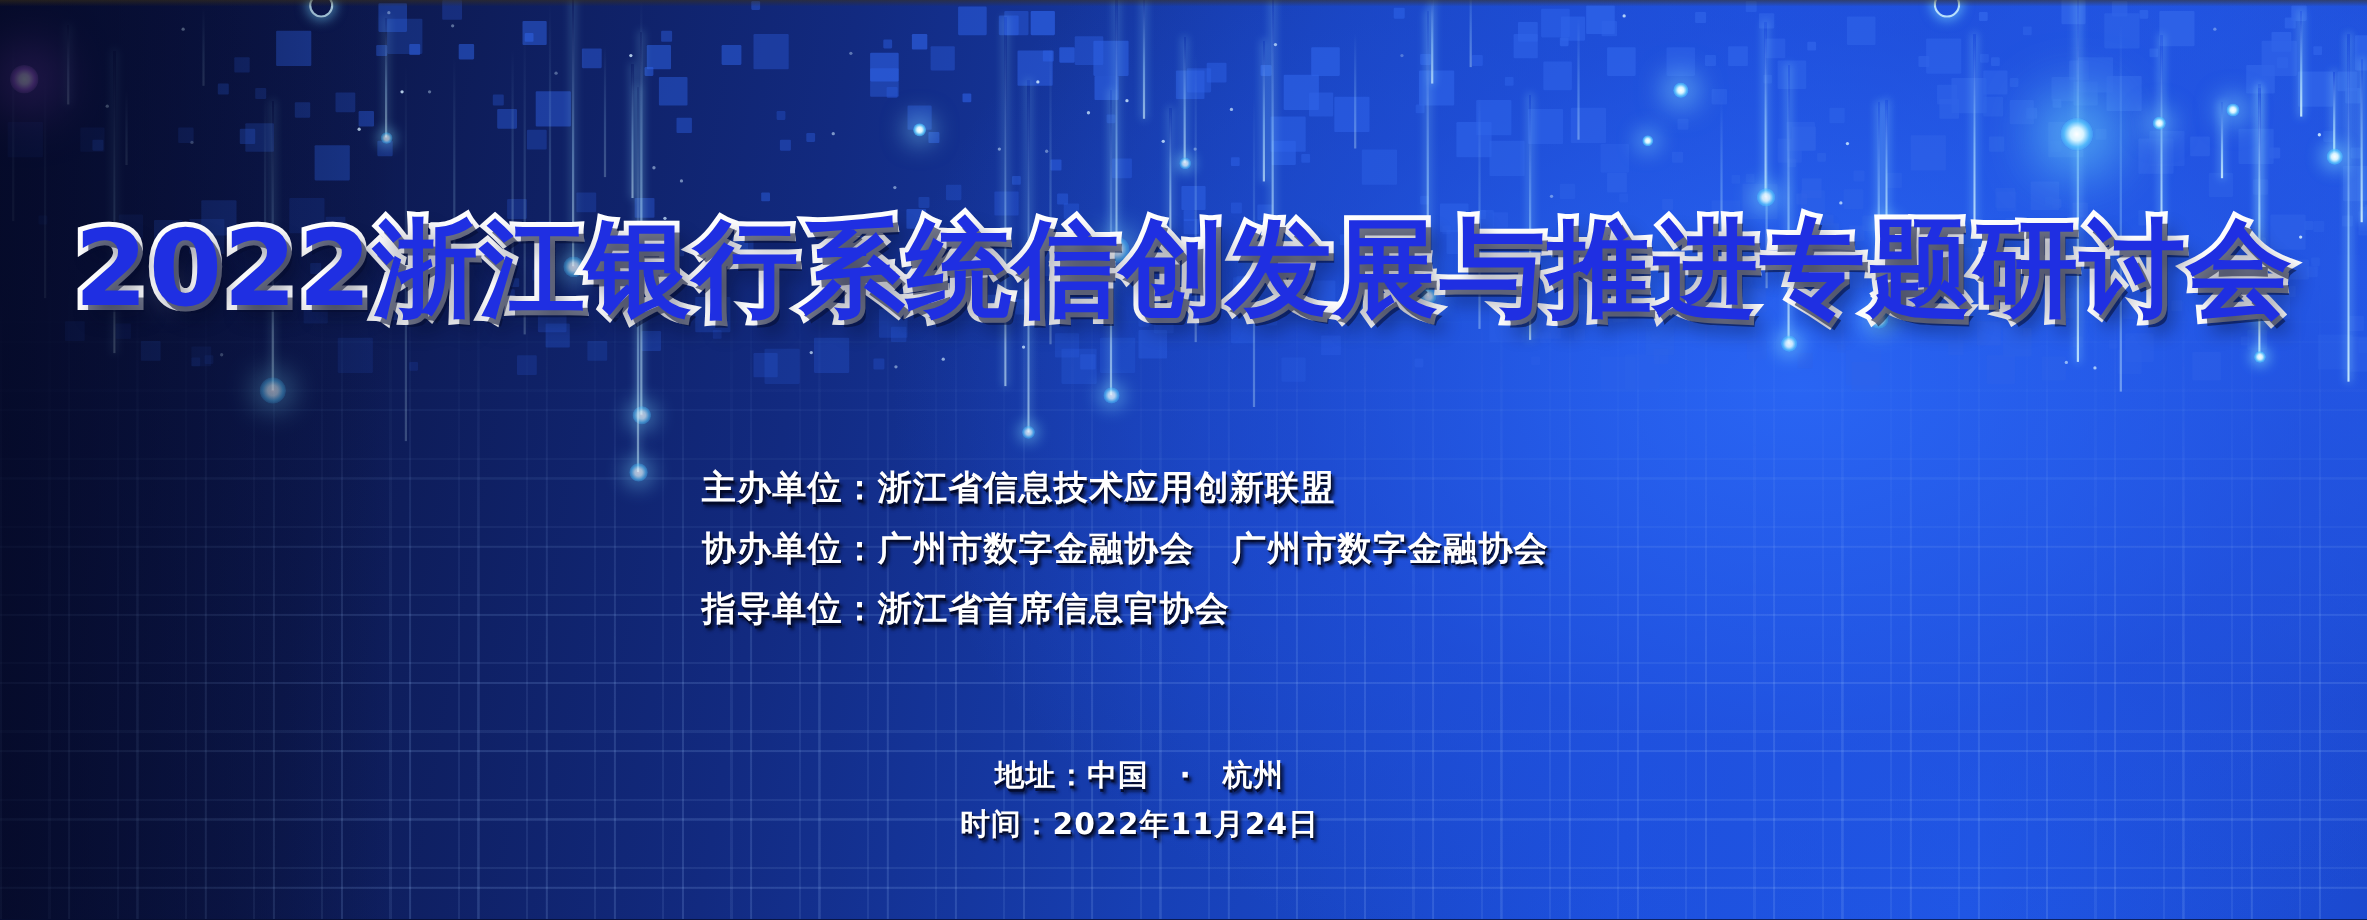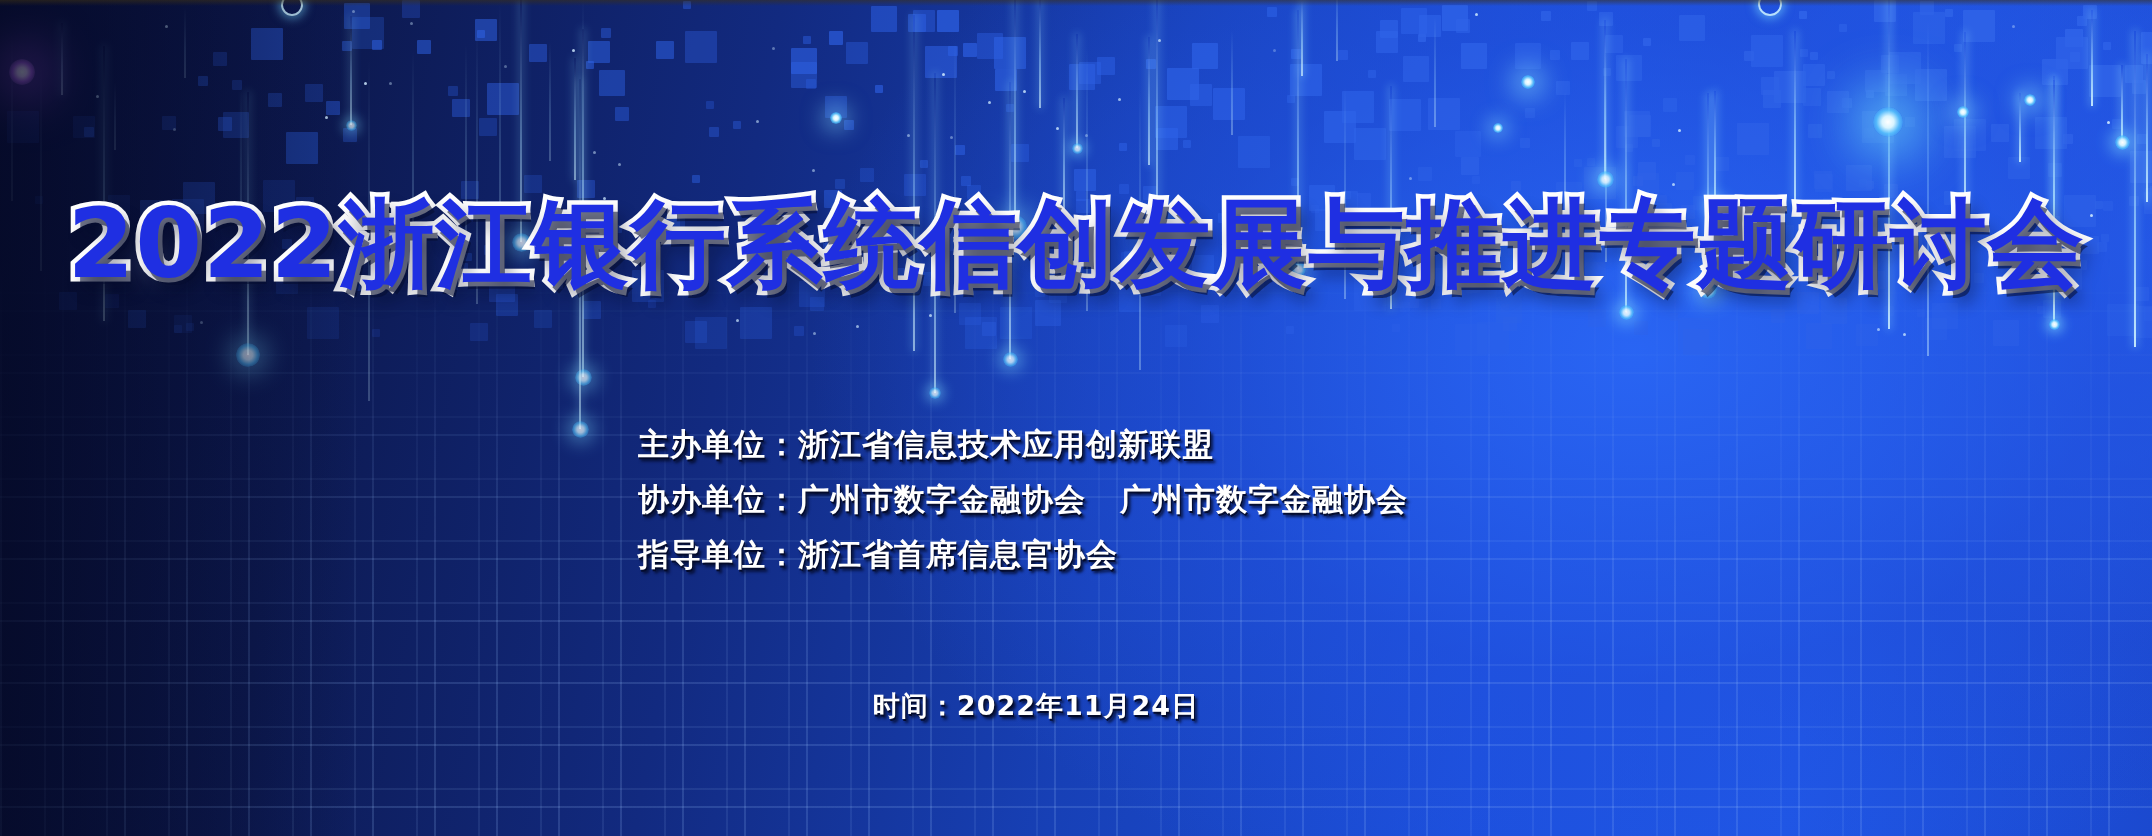--- a/index.html
+++ b/index.html
@@ -674,17 +674,20 @@
     <span class="line">
       <span>协办单位：</span><span>广州市数字金融协会</span><span class="gap"></span><span>广州市数字金融协会</span>
     </span>
     <span class="line">
       <span>指导单位：</span><span>浙江省首席信息官协会</span>
     </span>
   </div>
 
   <div id="venue-block">
     <span class="line">
+      <span>地址：</span><span>中国　·　杭州</span>
+    </span>
+    <span class="line">
       <span>时间：</span><span>2022年11月24日</span>
     </span>
   </div>
 
 </div>
 
 </body></html>

